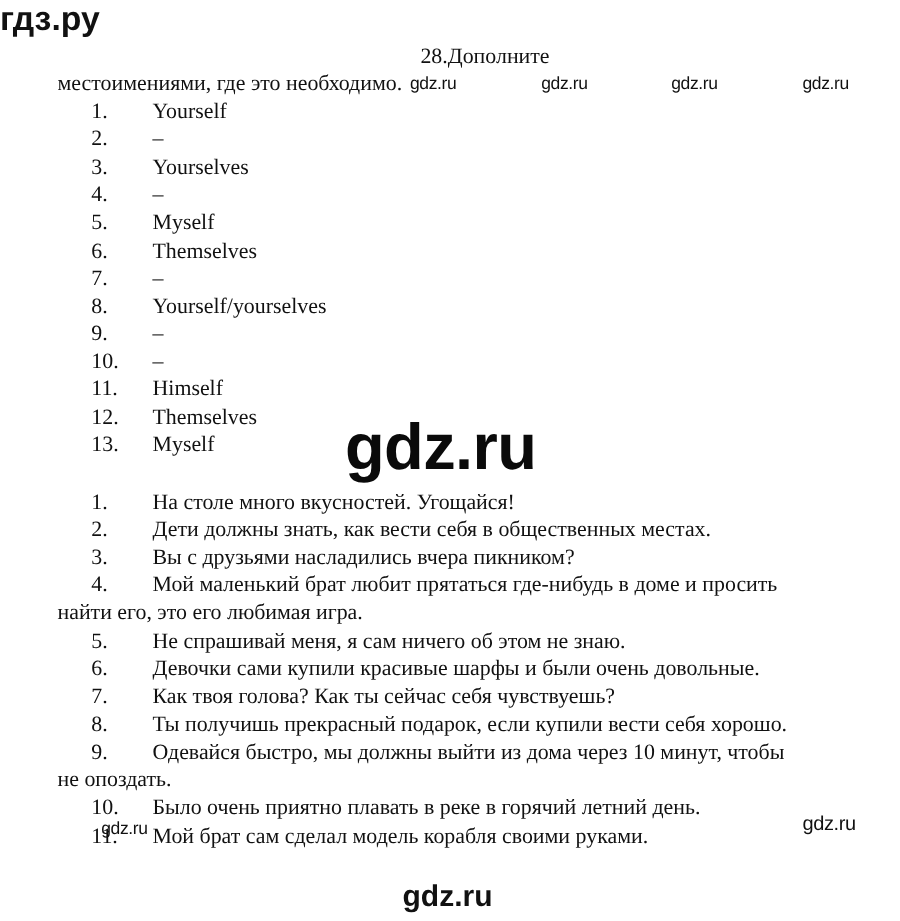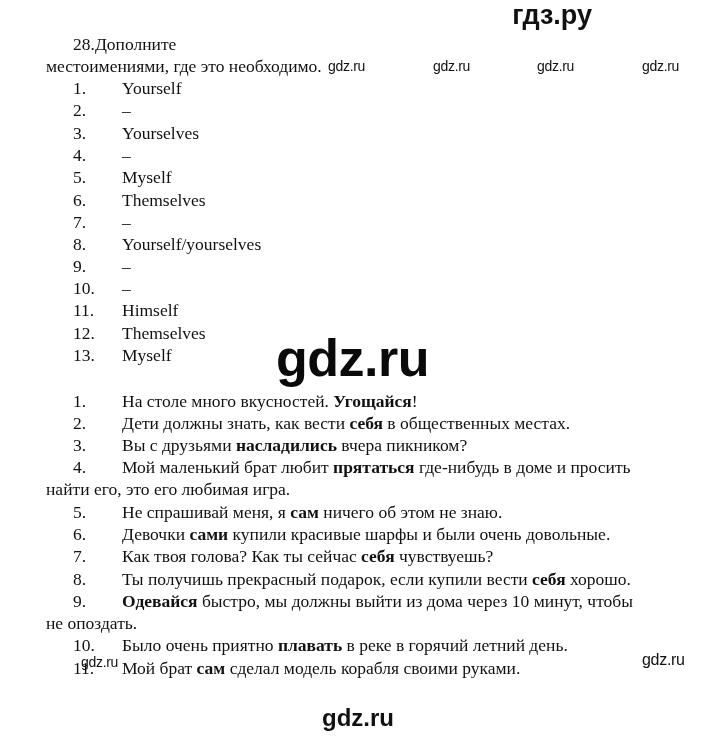--- a/index.html
+++ b/index.html
@@ -12,21 +12,21 @@
       height: 737px;
       position: relative;
       overflow: hidden;
       color: #111111;
       font-family: "Liberation Serif", "DejaVu Serif", serif;
       font-size: 17.5px;
     }
     .abs { position: absolute; white-space: nowrap; }
     .site-header {
       left: 0; width: 592px; top: 0;
-      text-align: right;
+      text-align: left;
       font-family: "Liberation Sans", "DejaVu Sans", sans-serif;
       font-weight: bold;
       font-size: 27px;
       line-height: 30px;
       color: #111;
     }
     .wm {
       font-family: "Liberation Sans", "DejaVu Sans", sans-serif;
       font-size: 14px;
       letter-spacing: -0.3px;
@@ -44,33 +44,33 @@
     .wm-bottom {
       font-family: "Liberation Sans", "DejaVu Sans", sans-serif;
       font-weight: bold;
       font-size: 24px;
       line-height: 28px;
       color: #111;
     }
     .task-line {
       left: 73px; width: 630px;
       display: flex;
-      justify-content: flex-start;
+      justify-content: center;
       line-height: 22px;
     }
     .task-line2 {
       left: 46px;
       line-height: 22px;
     }
     .num { left: 73px; line-height: 22px; }
     .ans { left: 122px; line-height: 22px; }
     .snum { left: 73px; line-height: 22px; }
     .stext { left: 122px; line-height: 22px; }
     .cont { left: 46px; line-height: 22px; }
-    b { font-weight: bold; }
+    b { font-weight: normal; }
   </style>
 </head>
 <body>
 
 <div class="abs site-header" style="top:0px;">гдз.ру</div>
 
 <div class="abs task-line" style="top:33px;">
   <span>28.</span>
   <span>Дополните</span>
 </div>

